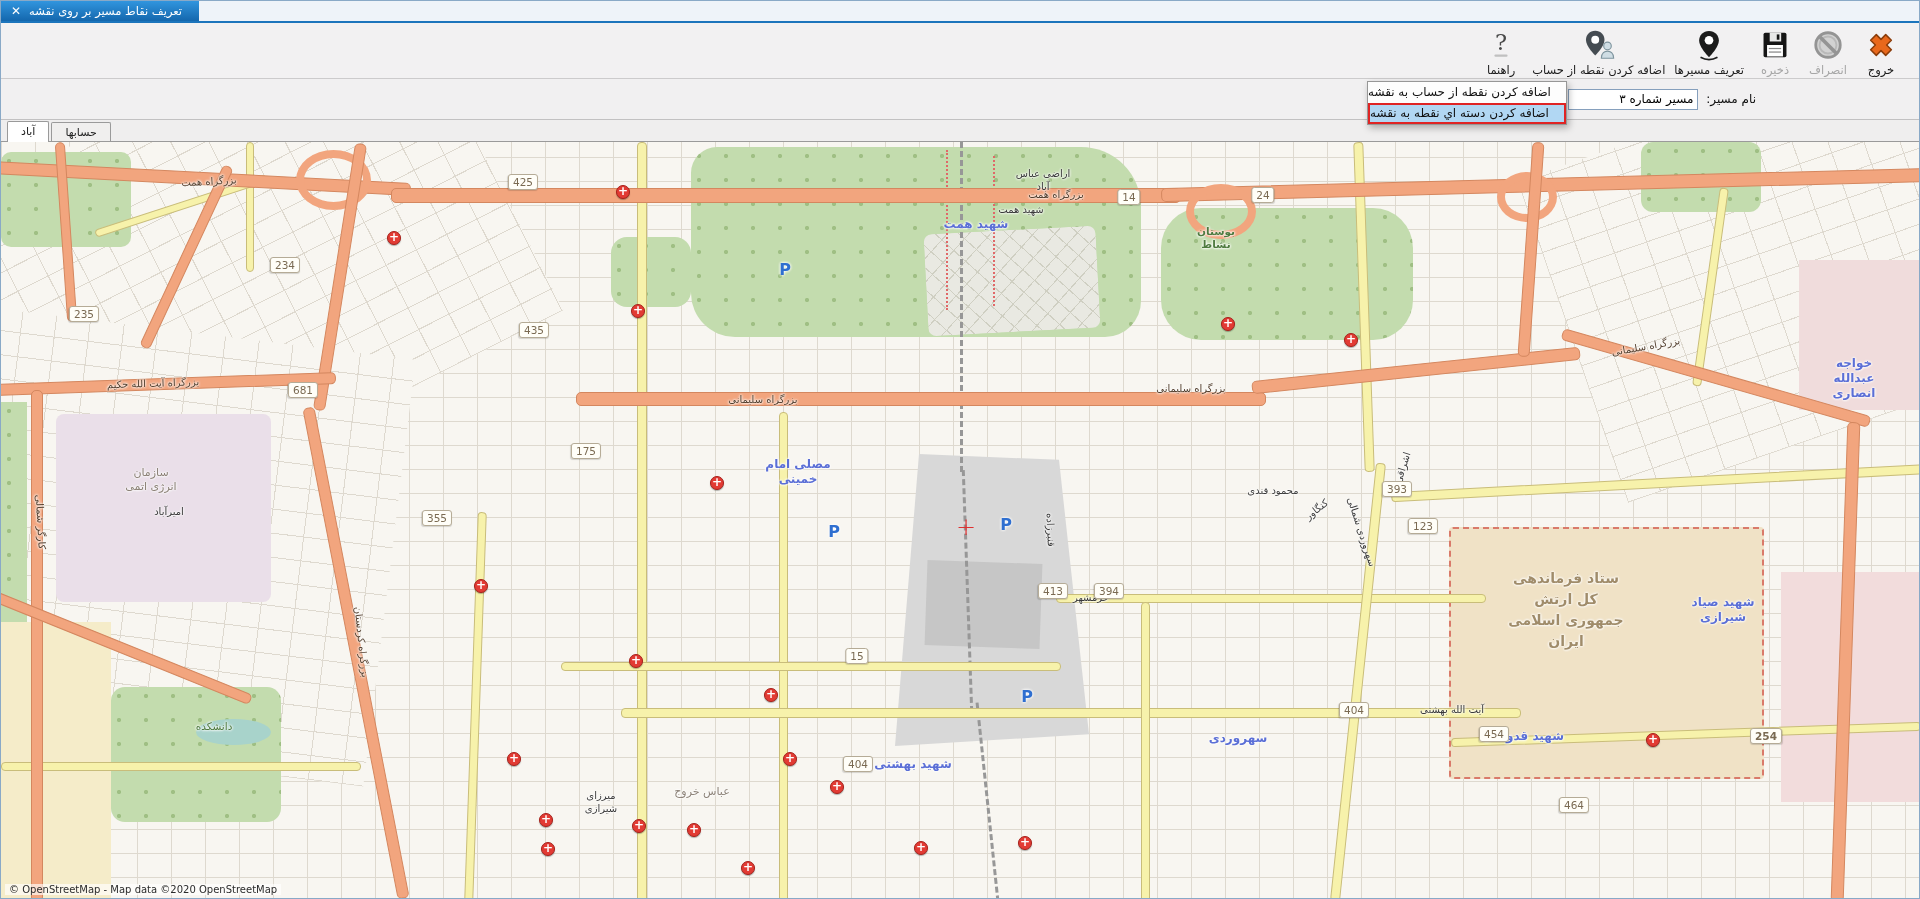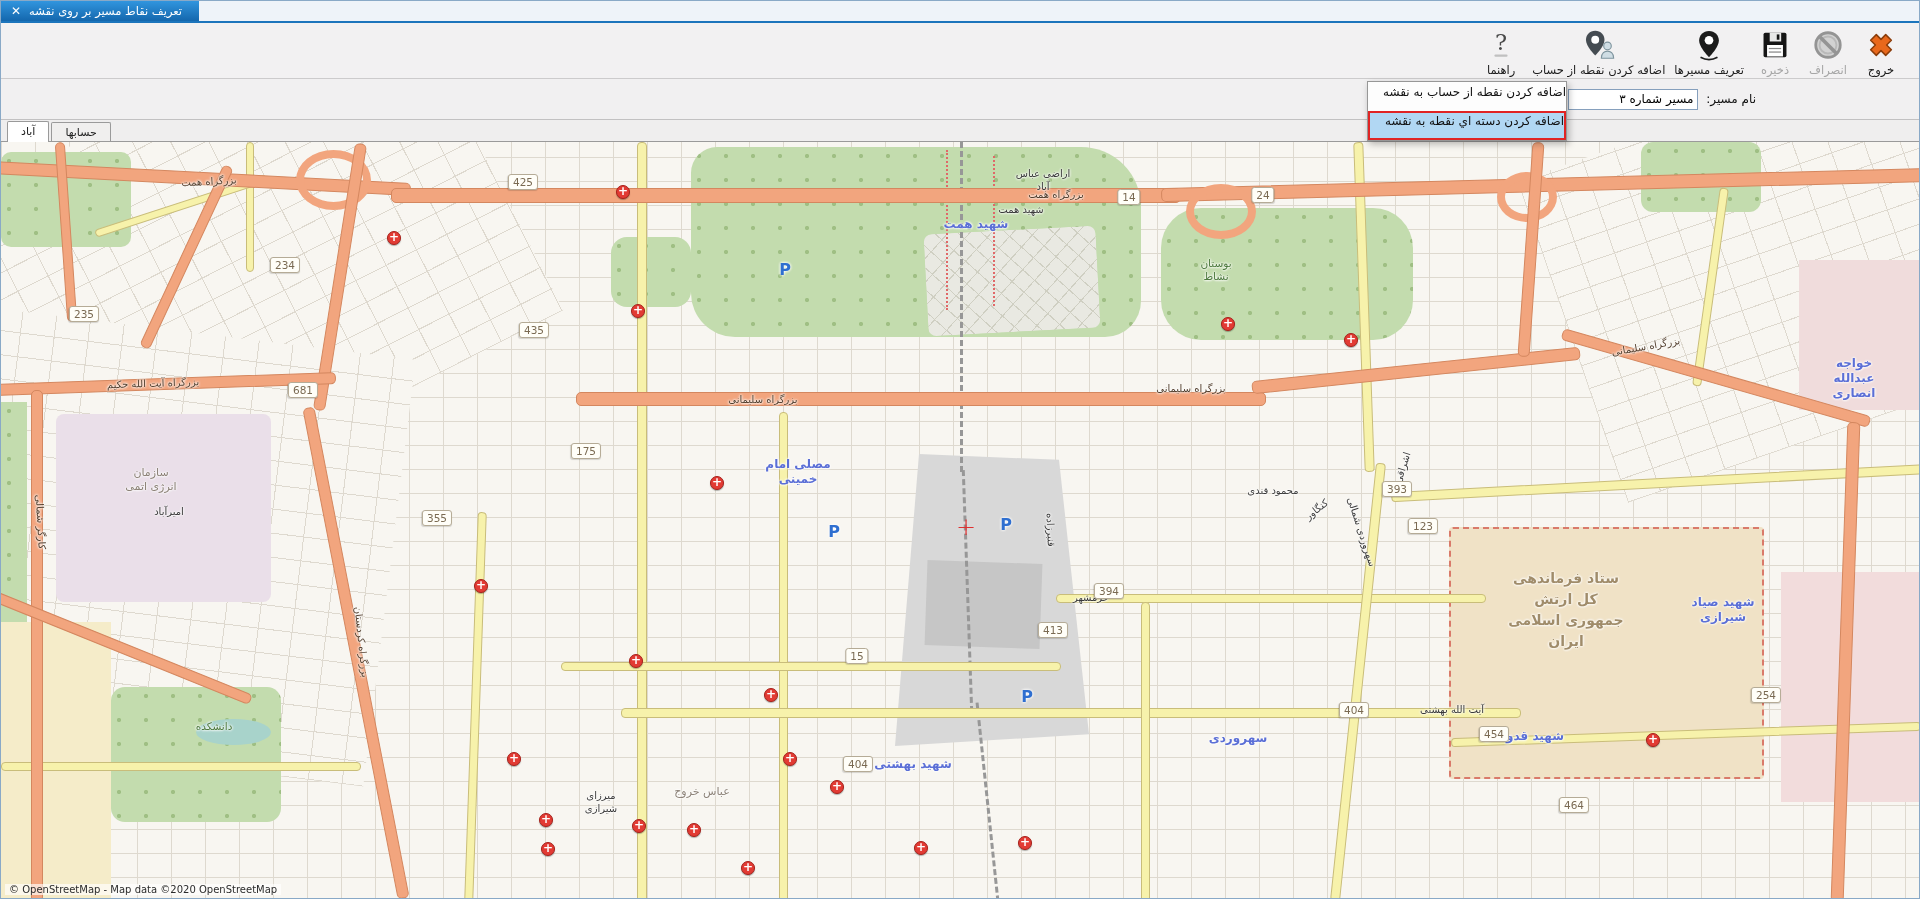--- a/index.html
+++ b/index.html
@@ -19,21 +19,21 @@
   .tbtn .tlabel { font-size:11.5px; color:#1c1c1c; white-space:nowrap; }
   .tbtn.dis .tlabel { color:#a6a6a6; }
 
   
   .formrow { height:40px; background:#f1f0f1; direction:rtl; display:flex; align-items:center; padding-right:163px; gap:8px; flex:0 0 auto; }
   .formrow label { font-size:12px; color:#111; }
   .formrow input { width:130px; height:21px; border:1px solid #86a0bd; font-family:"DejaVu Sans",sans-serif; font-size:12px; padding:0 4px; direction:rtl; background:#fff; }
 
   
   .menu { position:absolute; left:1366px; top:80px; width:200px; background:#fdfdfd; border:1px solid #979797; box-shadow:2px 3px 7px rgba(0,0,0,.28); z-index:60; direction:rtl; }
-  .mitem { height:29px; line-height:21px; font-size:12px; text-align:right; color:#111; background:#fdfdfd; white-space:nowrap; overflow:hidden; }
+  .mitem { height:21px; line-height:21px; font-size:12px; text-align:left; color:#111; background:#fdfdfd; white-space:nowrap; overflow:hidden; }
   .mitem.hi { background:#b1d7f3; border:2px solid #e02424; line-height:17px; }
 
   
   .tabsrow { height:22px; background:#efeeee; border-top:1px solid #c2c1c2; padding:0 0 0 6px; display:flex; align-items:flex-end; direction:ltr; flex:0 0 auto; }
   .tab { font-size:11px; padding:3px 13px 2px; border:1px solid #9a9a9a; border-bottom:none; border-radius:2px 2px 0 0; background:#f0efee; margin-right:2px; position:relative; color:#222; }
   .tab.sel { background:#fff; z-index:5; margin-bottom:-1px; padding-bottom:4px; }
 
   
   .map { position:relative; flex:1 1 auto; background:#f2efe9; overflow:hidden; border-top:1px solid #9a9a9a; direction:ltr; }
   .blk { position:absolute; background-color:#f8f6f1;
@@ -221,21 +221,21 @@
 
     <span class="cross" style="left: 965px; top: 385px;">+</span>
 
     <div class="attr">© OpenStreetMap - Map data ©2020 OpenStreetMap</div>
   <span class="ml hwy" style="transform: translate(-50%, -50%) rotate(-3deg); position: absolute; left: 208px; top: 40px;">بزرگراه همت</span>
       <span class="ml hwy" style="transform: translate(-50%, -50%); position: absolute; left: 1055px; top: 53px;">بزرگراه همت</span>
       <span class="ml street" style="transform: translate(-50%, -50%); position: absolute; left: 1020px; top: 68px;">شهید همت</span>
       <span class="ml metro" style="transform: translate(-50%, -50%); position: absolute; left: 975px; top: 82px;">شهید همت</span>
       <span class="ml street" style="transform: translate(-50%, -50%); position: absolute; left: 1042px; top: 38px;">اراضی عباس
 آباد</span>
-      <span class="ml park-l" style="transform: translate(-50%, -50%); position: absolute; left: 1215px; top: 128px;">بوستان
+      <span class="ml park-l" style="transform: translate(-50%, -50%); position: absolute; left: 1215px; top: 96px; font-weight: bold;">بوستان
 نشاط</span>
       <span class="ml hwy" style="transform: translate(-50%, -50%); position: absolute; left: 762px; top: 258px;">بزرگراه سلیمانی</span>
       <span class="ml hwy" style="transform: translate(-50%, -50%); position: absolute; left: 1190px; top: 247px;">بزرگراه سلیمانی</span>
       <span class="ml hwy" style="transform: translate(-50%, -50%) rotate(-10deg); position: absolute; left: 1645px; top: 205px;">بزرگراه سلیمانی</span>
       <span class="ml metro" style="transform: translate(-50%, -50%); position: absolute; left: 797px; top: 330px;">مصلی امام
 خمینی</span>
       <span class="ml hwy" style="transform: translate(-50%, -50%) rotate(-2deg); position: absolute; left: 152px; top: 242px;">بزرگراه آیت الله حکیم</span>
       <span class="ml hwy" style="transform: translate(-50%, -50%) rotate(84deg); position: absolute; left: 360px; top: 500px;">بزرگراه کردستان</span>
       <span class="ml hwy" style="transform: translate(-50%, -50%) rotate(87deg); position: absolute; left: 39px; top: 380px;">کارگر شمالی</span>
       <span class="ml area-l" style="transform: translate(-50%, -50%); position: absolute; left: 150px; top: 338px;">سازمان
@@ -266,27 +266,27 @@
       <span class="badge" style="left: 522px; top: 40px;">425</span>
       <span class="badge" style="left: 1128px; top: 55px;">14</span>
       <span class="badge" style="left: 1262px; top: 53px;">24</span>
       <span class="badge" style="left: 284px; top: 123px;">234</span>
       <span class="badge" style="left: 83px; top: 172px;">235</span>
       <span class="badge" style="left: 302px; top: 248px;">681</span>
       <span class="badge" style="left: 533px; top: 188px;">435</span>
       <span class="badge" style="left: 585px; top: 309px;">175</span>
       <span class="badge" style="left: 436px; top: 376px;">355</span>
       <span class="badge" style="left: 856px; top: 514px;">15</span>
-      <span class="badge" style="left: 1052px; top: 449px; margin-top: 39px;">413</span>
+      <span class="badge" style="left: 1052px; top: 449px;">413</span>
       <span class="badge" style="left: 1108px; top: 449px;">394</span>
       <span class="badge" style="left: 857px; top: 622px;">404</span>
       <span class="badge" style="left: 1353px; top: 568px;">404</span>
       <span class="badge" style="left: 1396px; top: 347px;">393</span>
       <span class="badge" style="left: 1422px; top: 384px;">123</span>
-      <span class="badge" style="left: 1765px; top: 553px;">254</span>
+      <span class="badge" style="left: 1765px; top: 594px; font-weight: bold;">254</span>
       <span class="badge" style="left: 1573px; top: 663px;">464</span>
       <span class="badge" style="left: 1493px; top: 592px;">454</span>
       <div class="mk" style="left: 393px; top: 96px;">+</div>
       <div class="mk" style="left: 622px; top: 50px;">+</div>
       <div class="mk" style="left: 637px; top: 169px;">+</div>
       <div class="mk" style="left: 716px; top: 341px;">+</div>
       <div class="mk" style="left: 480px; top: 444px;">+</div>
       <div class="mk" style="left: 635px; top: 519px;">+</div>
       <div class="mk" style="left: 693px; top: 688px;">+</div>
       <div class="mk" style="left: 747px; top: 726px;">+</div>

